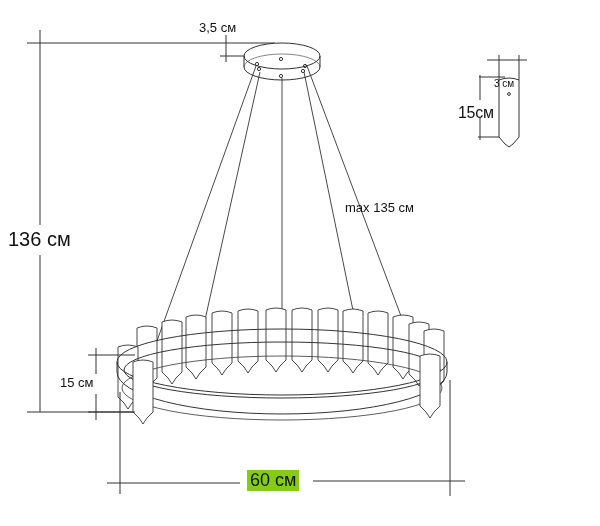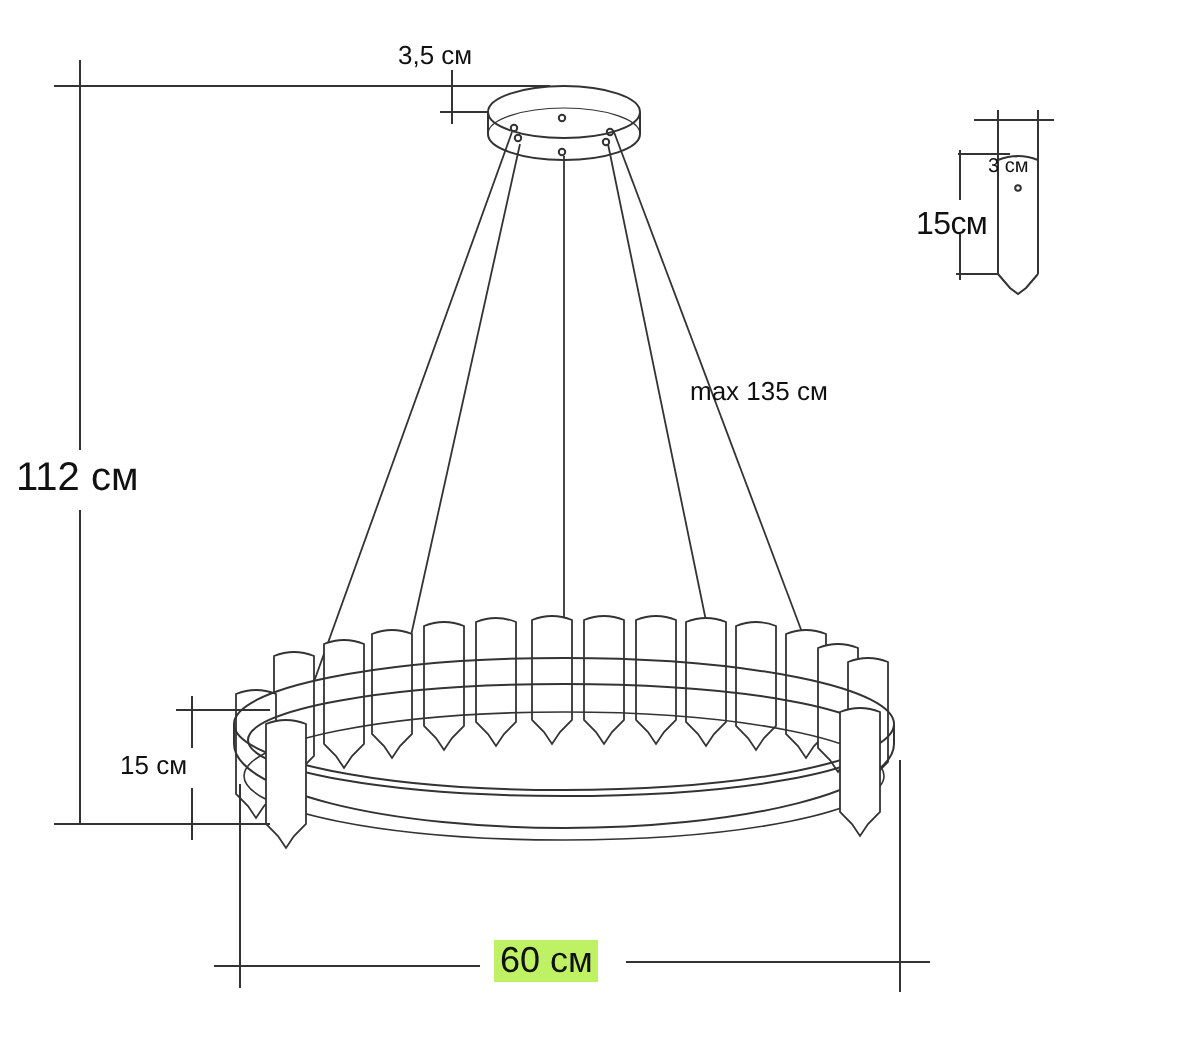--- a/index.html
+++ b/index.html
@@ -3,23 +3,23 @@
 <meta charset="utf-8">
 <style>
   html, body { margin:0; padding:0; background:#ffffff; }
   body { width:600px; height:526px; overflow:hidden; position:relative; font-family:"Liberation Sans", "DejaVu Sans", sans-serif; }
   #stage { position:absolute; left:0; top:0; width:600px; height:526px; }
   .lbl { position:absolute; color:#111; white-space:nowrap; font-family:"Liberation Sans", "DejaVu Sans", sans-serif; }
   .l-canopy { left:199px; top:20px; font-size:13px; }
   .l-crystal-w { left:494px; top:36px; font-size:10px;margin-top:42px; }
   .l-crystal-h { left:458px; top:104px; font-size:16px; letter-spacing:-0.3px; }
   .l-total { left:8px; top:228px; font-size:20px; }
-  .l-cable { left:345px; top:188px; font-size:13px; }
+  .l-cable { left:345px; top:200px; font-size:13px; }
   .l-ring-h { left:60px; top:375px; font-size:13px; }
-  .l-width { left:247px; top:470px; font-size:18px; background:#bef264; padding:0 3px; }
+  .l-width { left:247px; top:470px; font-size:18px; background:#84cc16; padding:0 3px; }
 </style>
 </head>
 <body>
 
 <div id="stage">
   <svg width="600" height="526" viewBox="0 0 600 526" xmlns="http://www.w3.org/2000/svg">
     <g fill="none" stroke="#333" stroke-width="1">
 
       <g>
         <line x1="40" y1="30" x2="40" y2="225"></line>
@@ -140,17 +140,17 @@
         <path d="M499 80 Q509 76 519 80"></path>
         <path d="M499 137 L505 144 L509 147 L513 144 L519 137"></path>
         <circle cx="509" cy="94" r="1.4"></circle>
       </g>
     </g>
   </svg>
 
   <div class="lbl l-canopy">3,5 см</div>
   <div class="lbl l-crystal-w">3 см</div>
   <div class="lbl l-crystal-h">15см</div>
-  <div class="lbl l-total">112 см</div>
+  <div class="lbl l-total">136 см</div>
   <div class="lbl l-cable">max 135 см</div>
   <div class="lbl l-ring-h">15 см</div>
   <div class="lbl l-width">60 см</div>
 </div>
 
 </body></html>

